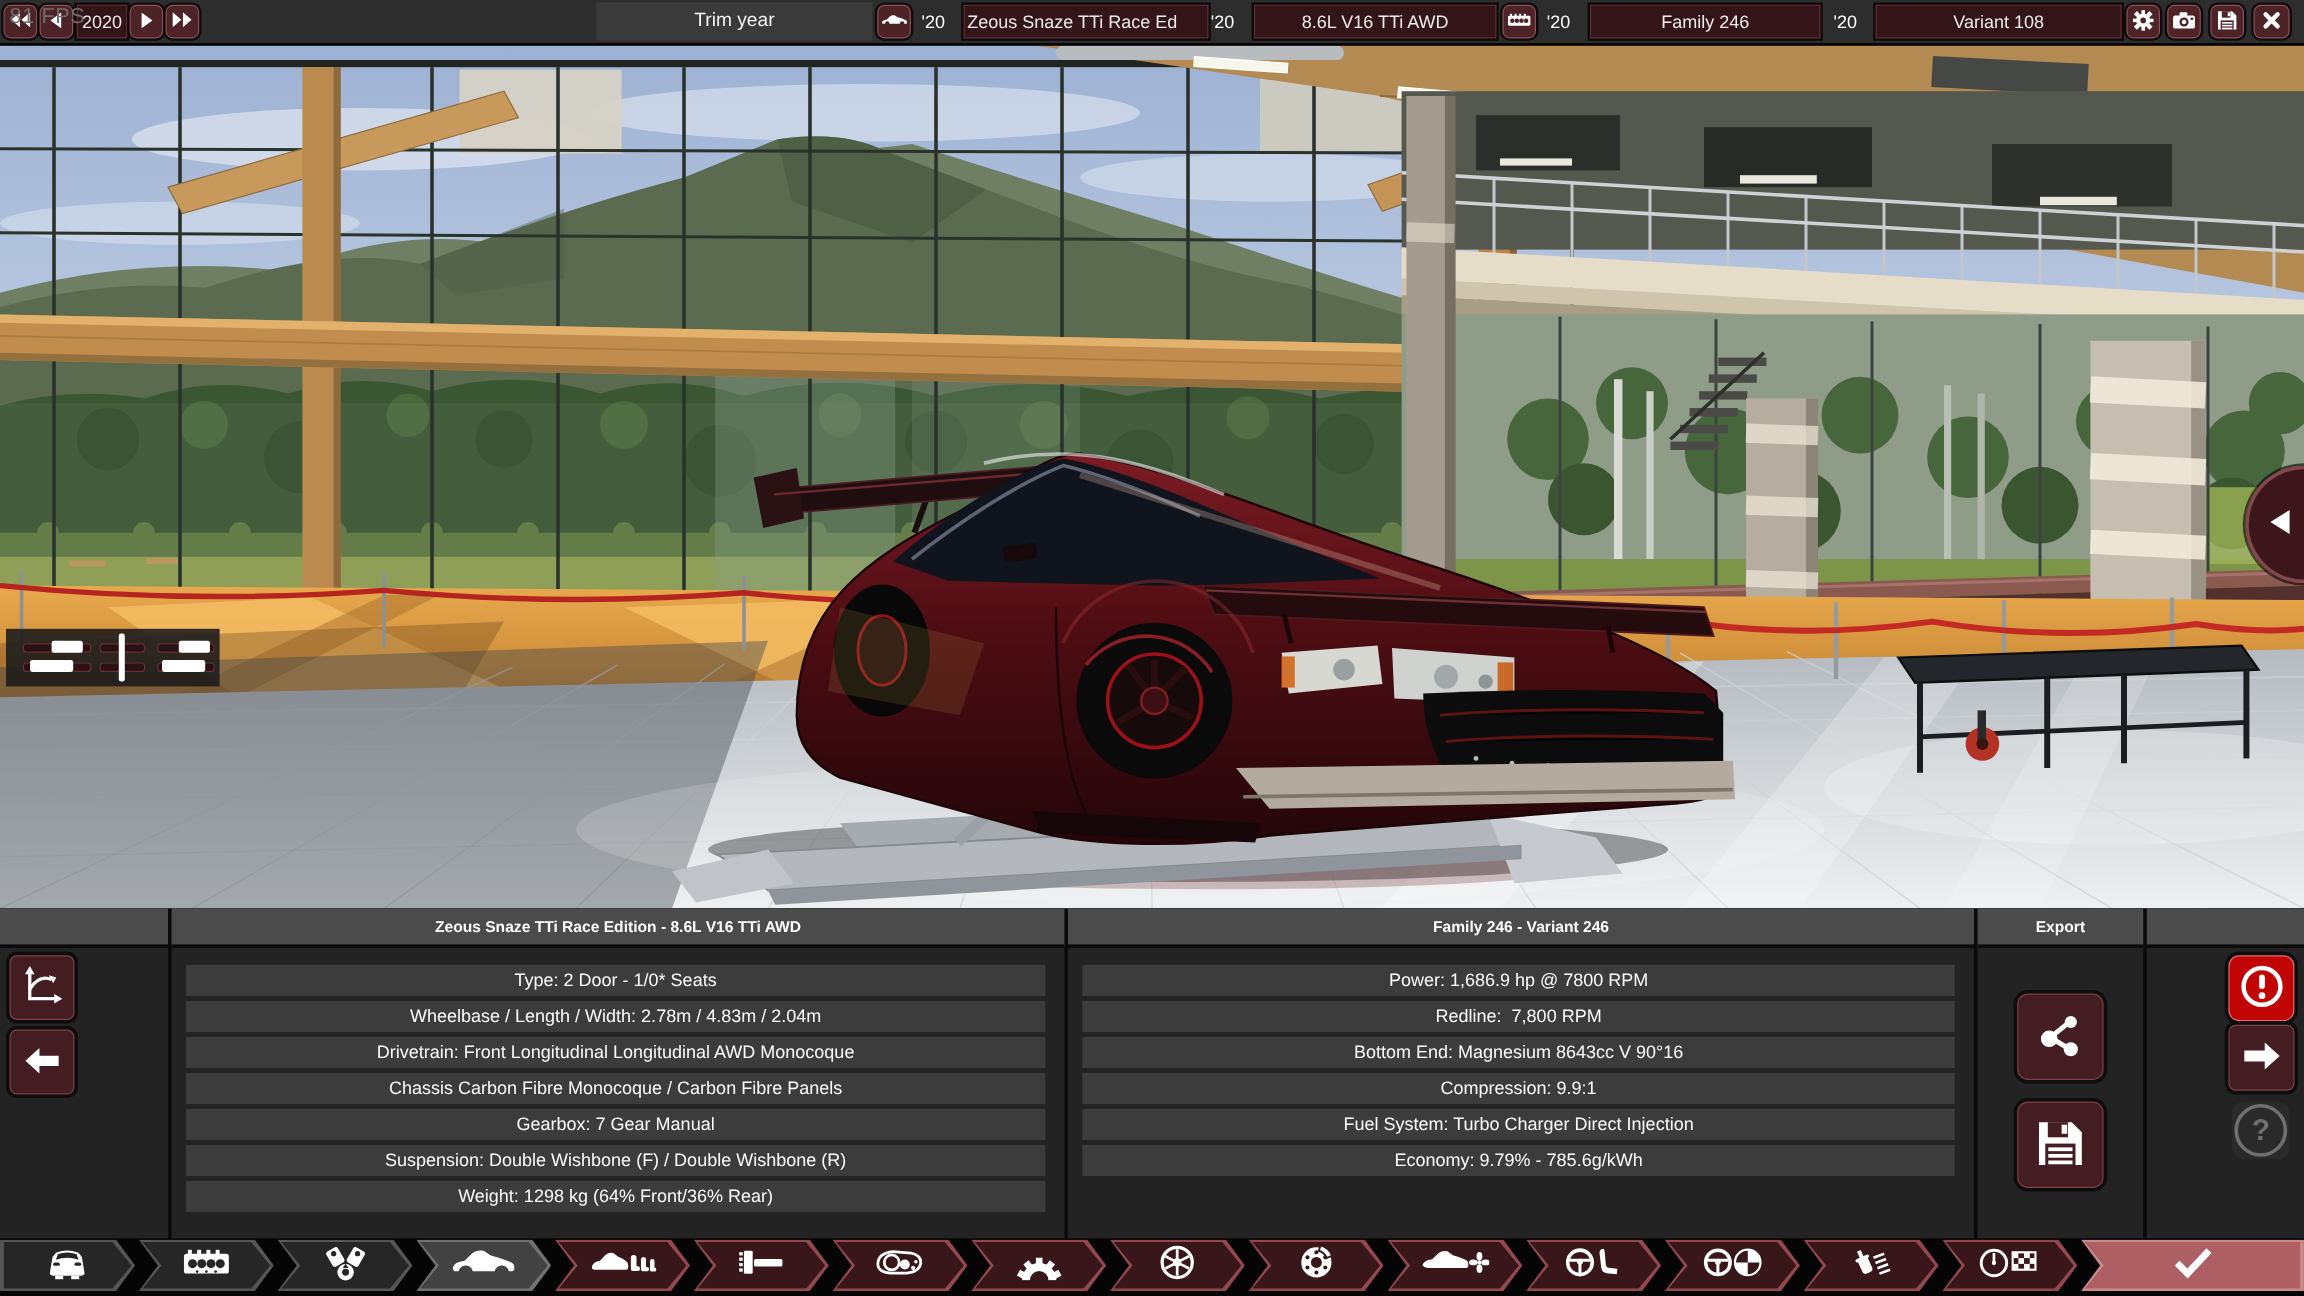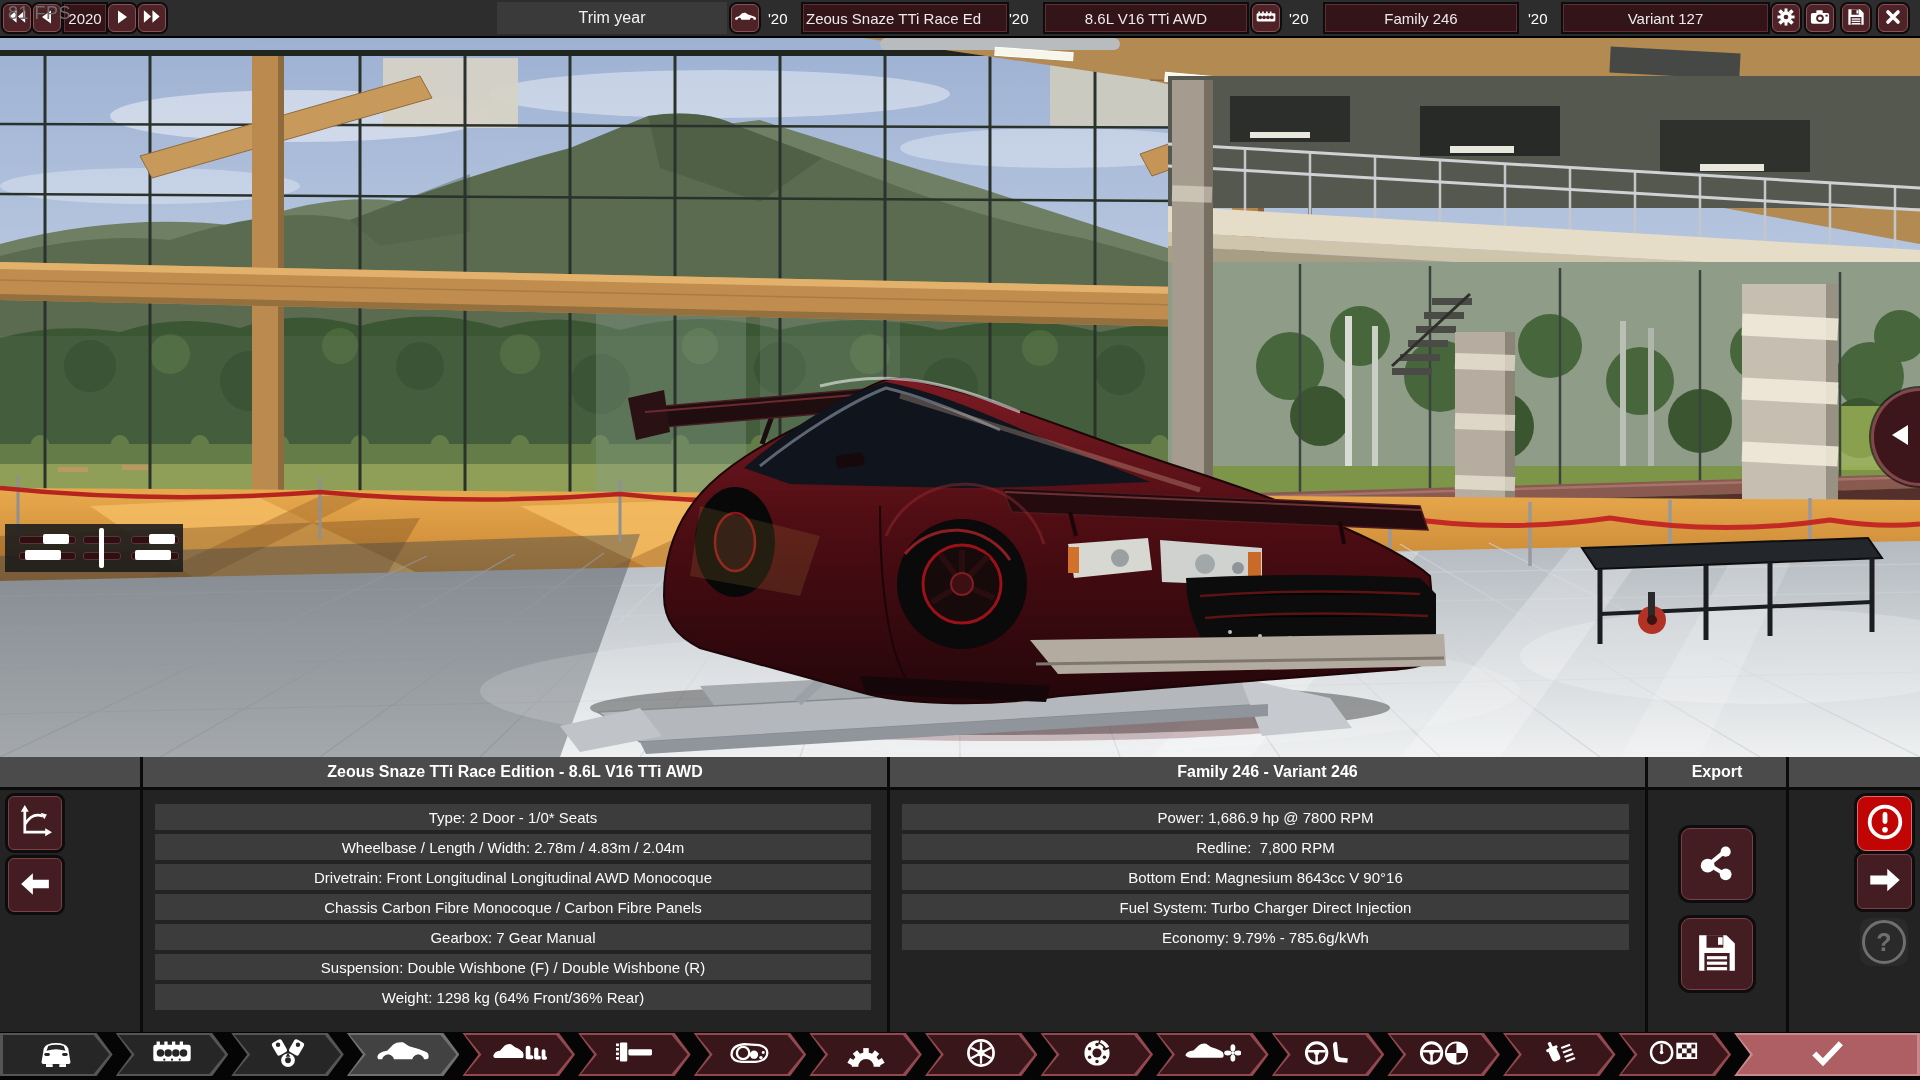--- a/index.html
+++ b/index.html
@@ -21,21 +21,21 @@
   .camctl{position:absolute;left:5px;top:488px;width:178px;height:48px;background:#1d1d1dE6;z-index:20;}
   .ct{position:absolute;height:6px;background:#2a1114;border:1px solid #6b2d32;border-radius:3px;}
   .ch{position:absolute;height:10px;background:#fff;border-radius:2px;}
   .cvbar{position:absolute;background:#fff;border-radius:2px;}
   .collapse-btn{position:absolute;right:0;top:352px;width:46px;height:92px;background:#3c161a;
       border:3px solid #82464c;border-right:none;border-radius:92px 0 0 92px;z-index:20;
       display:flex;align-items:center;justify-content:flex-end;cursor:pointer;box-shadow:0 0 0 2px #0009;}
   
   .panel{position:absolute;left:0;top:757px;width:1920px;height:275px;background:#0b0b0b;z-index:30;}
   .col{position:absolute;top:0;height:275px;}
-  .hdr{height:30px;background:#4b4b4b;border-bottom:3px solid #0b0b0b;color:#fff;font-weight:bold;font-size:16px;
+  .hdr{height:30px;background:#4b4b4b;border-bottom:3px solid #0b0b0b;color:#fff;font-weight:bold;font-size:13px;
        display:flex;align-items:center;justify-content:center;}
   .colbody{position:relative;height:298px;background:#232323;}
   .rows{padding:14px 16px 0 12px;}
   .row{height:26px;margin-bottom:4px;background:#3c3c3c;color:#fbfbfb;font-size:15px;
        display:flex;align-items:center;justify-content:center;white-space:nowrap;}
   .sq-btn{background:#431d21;border:1px solid #7c4046;border-radius:6px;box-shadow:0 0 0 3px #0d0d0d;
        display:flex;align-items:center;justify-content:center;padding:0;cursor:pointer;}
   .nav-btn{position:absolute;left:8px;width:54px;height:54px;}
   .exp-btn{width:72px;height:72px;border-radius:9px;}
   .warn-btn{position:absolute;right:8px;top:6px;width:55px;height:55px;background:#c10505;border:1px solid #e26a6a;
@@ -112,21 +112,21 @@
             <rect x="27" y="3" width="3" height="4" fill="#fff"></rect>
             <circle cx="9.5" cy="13.5" r="3.4" fill="#4d2327"></circle>
             <circle cx="16.5" cy="13.5" r="3.4" fill="#4d2327"></circle>
             <circle cx="23.5" cy="13.5" r="3.4" fill="#4d2327"></circle>
             <circle cx="30.5" cy="13.5" r="3.4" fill="#4d2327"></circle>
           </svg></span>
       </button>
     <div class="tb-badge" style="left:1289px">'20</div>
     <div class="tb-field" style="left:1325px;width:190px">Family 246</div>
     <div class="tb-badge" style="left:1528px">'20</div>
-    <div class="tb-field" style="left:1563px;width:203px">Variant 127</div>
+    <div class="tb-field" style="left:1563px;width:203px">Variant 108</div>
 
     <button class="tb-btn" style="left:1772px">
         <span><svg width="18" height="18" viewBox="0 0 20 20">
             <g fill="#fff">
               <circle cx="10" cy="10" r="6.5"></circle>
               <rect x="8.4" y=".5" width="3.2" height="5"></rect>
               <rect x="8.4" y="14.5" width="3.2" height="5"></rect>
               <rect x=".5" y="8.4" width="5" height="3.2"></rect>
               <rect x="14.5" y="8.4" width="5" height="3.2"></rect>
               <rect x="2.2" y="2.2" width="4" height="4" transform="rotate(45 4.2 4.2)"></rect>
@@ -621,20 +621,21 @@
         </div>
     </div>
 
     <div class="col" style="left:890px;width:755px">
       <div class="hdr">Family 246 - Variant 246</div>
       <div class="colbody">
           <div class="rows">
         <div class="row">Power: 1,686.9 hp @ 7800 RPM</div>
         <div class="row">Redline: &nbsp;7,800 RPM</div>
         <div class="row">Bottom End: Magnesium 8643cc V 90°16</div>
+        <div class="row">Compression: 9.9:1</div>
         <div class="row">Fuel System: Turbo Charger Direct Injection</div>
         <div class="row">Economy: 9.79% - 785.6g/kWh</div>
       </div>
         </div>
     </div>
 
     <div class="col" style="left:1648px;width:138px">
       <div class="hdr">Export</div>
       <div class="colbody" style="display:flex;flex-direction:column;align-items:center;">
         <button class="sq-btn exp-btn" style="margin-top:38px">

